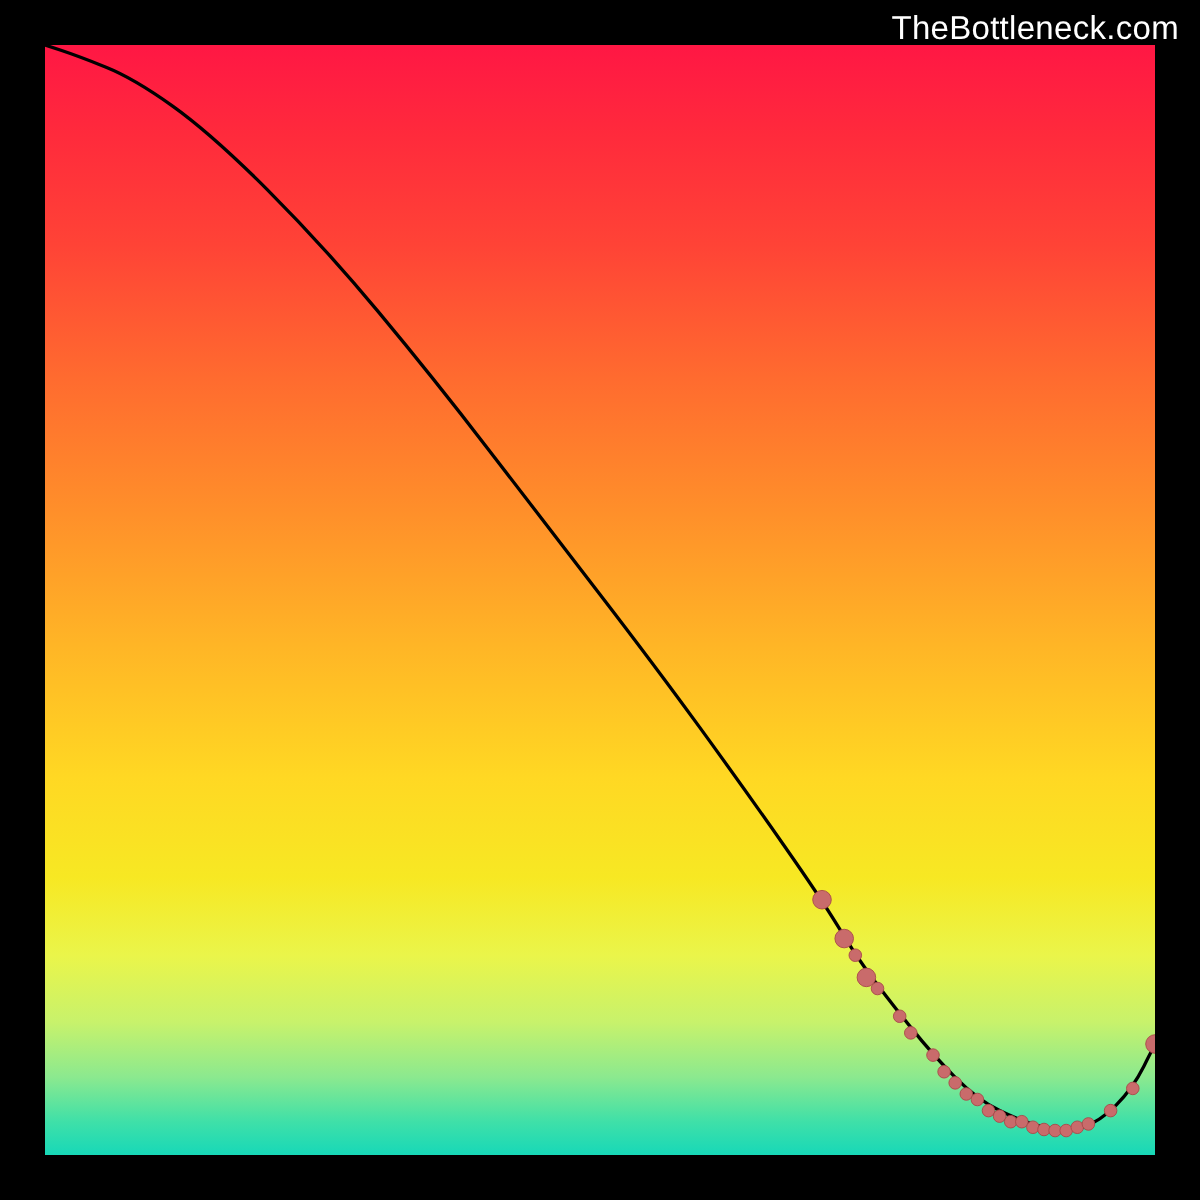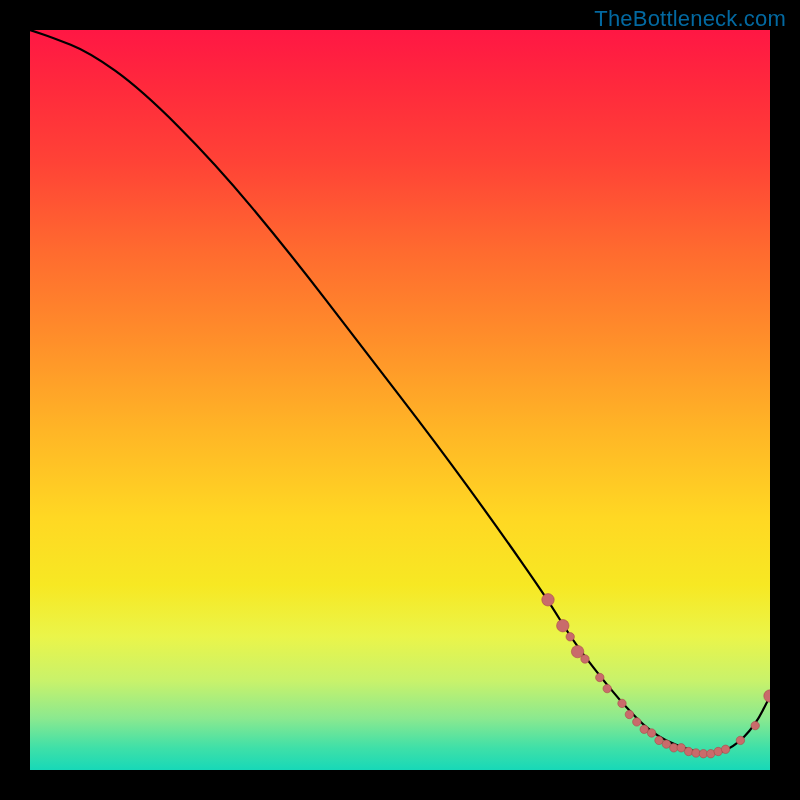--- a/index.html
+++ b/index.html
@@ -13,21 +13,21 @@
   }
   .wrap {
     position: relative;
     width: 800px;
     height: 800px;
   }
   .attribution {
     position: absolute;
     top: 6px;
     right: 14px;
-    color: #0369a1;
+    color: #ffffff;
     font-size: 22px;
     font-weight: 500;
     letter-spacing: 0.2px;
     user-select: none;
   }
   .plot-area {
     position: absolute;
     left: 30px;
     top: 30px;
     width: 740px;

